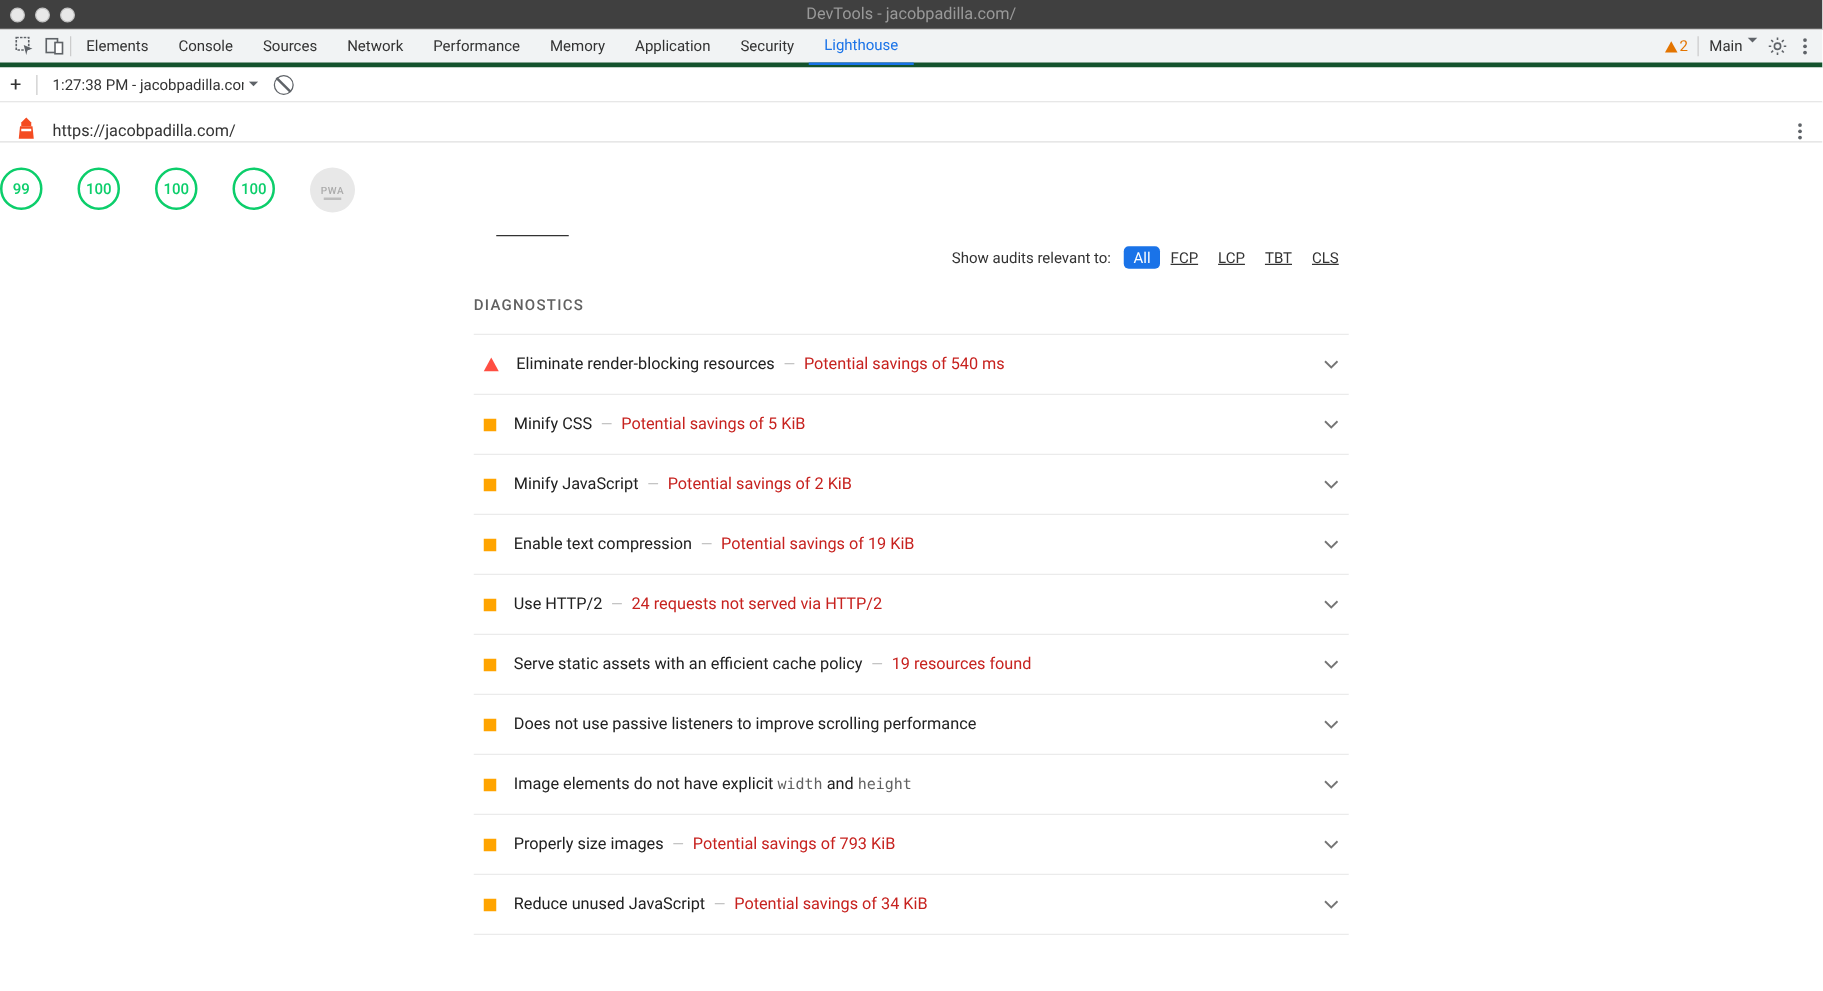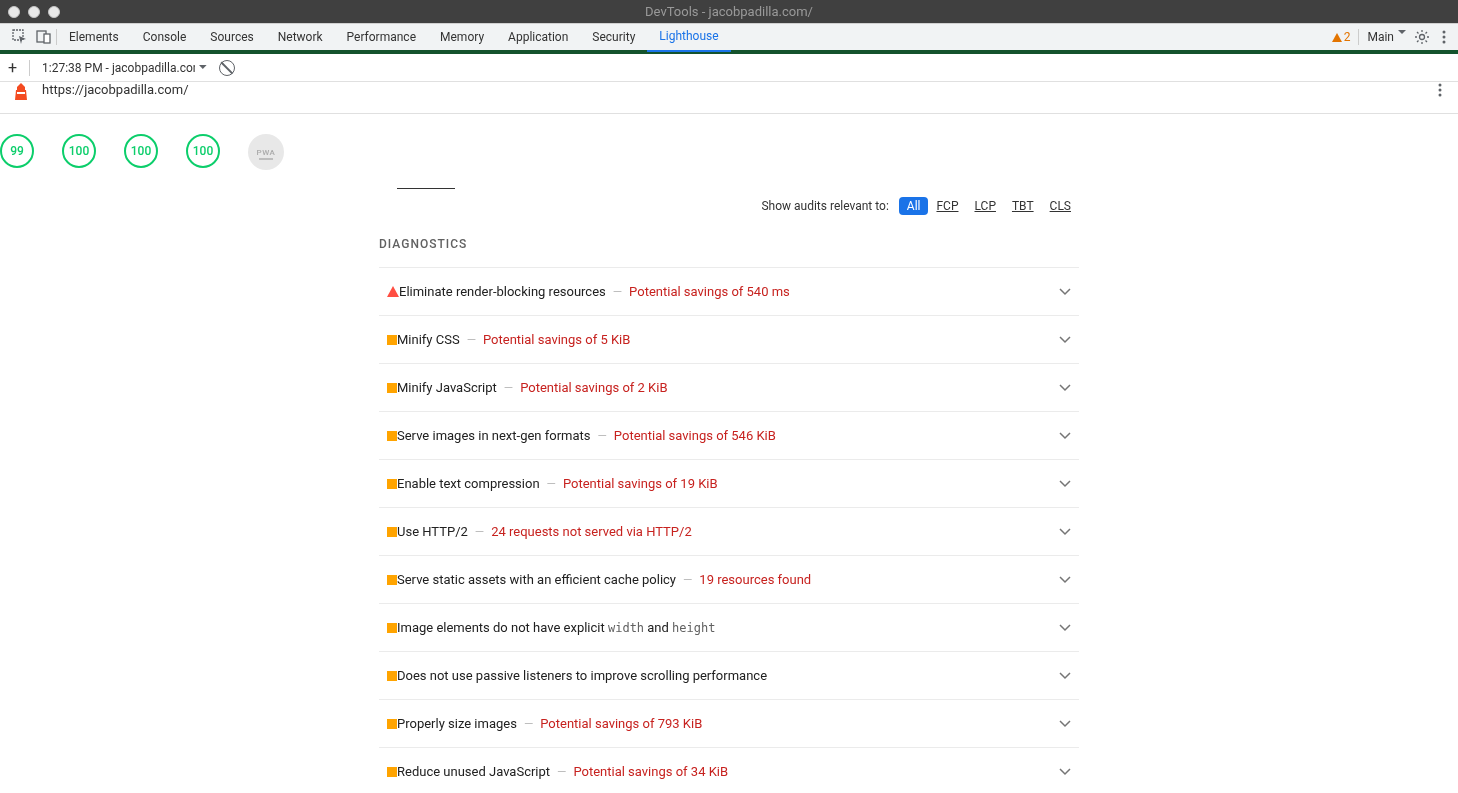--- a/index.html
+++ b/index.html
@@ -24,21 +24,21 @@
 .divider { width: 1px; height: 16px; background: #ccc; }
 
 
 .report-bar { height: 28px; background: #fff; border-bottom: 1px solid #e0e0e0; display: flex; align-items: center; padding: 0 8px; gap: 12px; }
 .plus-icon { font-size: 16px; color: #333; cursor: pointer; }
 .report-select { display: flex; align-items: center; gap: 4px; color: #333; cursor: pointer; font-size: 12px; max-width: 165px; white-space: nowrap; overflow: hidden; }
 .clear-icon { width: 16px; height: 16px; border: 1.5px solid #5f6368; border-radius: 50%; position: relative; cursor: pointer; }
 .clear-icon::after { content: ''; position: absolute; width: 16px; height: 1.5px; background: #5f6368; transform: rotate(45deg); top: 6px; left: -1px; }
 
 
-.url-bar { height: 32px; background: #fff; border-bottom: 1px solid #e0e0e0; display: flex; align-items: flex-start; padding: 0 12px; gap: 12px; }
+.url-bar { height: 32px; background: #fff; border-bottom: 1px solid #e0e0e0; display: flex; align-items: flex-end; padding: 0 12px; gap: 12px; }
 .lighthouse-logo { width: 18px; height: 20px; }
 .url-text { color: #333; font-size: 13px; }
 .url-menu { margin-left: auto; }
 
 
 .report { padding: 20px 0; overflow-y: auto; height: calc(793px - 24px - 30px - 28px - 32px); }
 
 
 .gauges { display: flex; gap: 28px; padding: 0 0 12px; }
 .gauge { width: 34px; height: 34px; border-radius: 50%; border: 2px solid; display: flex; align-items: center; justify-content: center; font-size: 12px; font-weight: 500; cursor: pointer; }
@@ -48,21 +48,21 @@
 
 
 .filters { max-width: 700px; margin: 0 auto; display: flex; justify-content: flex-end; align-items: center; gap: 10px; font-size: 12px; padding: 16px 0 12px; }
 .filter-label { color: #333; }
 .filter-chip { padding: 2px 8px; border-radius: 4px; cursor: pointer; text-decoration: underline; color: #333; }
 .filter-chip.active { background: #1a73e8; color: #fff; text-decoration: none; }
 
 
 .diagnostics { max-width: 700px; margin: 0 auto; }
 .section-title { font-size: 12px; font-weight: 500; color: #616161; letter-spacing: 1px; padding: 12px 0 16px; }
-.audit { border-top: 1px solid #ebebeb; padding: 16px 8px; display: flex; align-items: center; cursor: pointer; }
+.audit { border-top: 1px solid #ebebeb; padding: 16px 8px; display: flex; align-items: center; gap: 14px; cursor: pointer; }
 .audit:last-child { border-bottom: 1px solid #ebebeb; }
 .audit-icon { width: 12px; height: 12px; flex-shrink: 0; }
 .audit-icon.red-tri { width: 0; height: 0; border-left: 6px solid transparent; border-right: 6px solid transparent; border-bottom: 11px solid #ff4e42; }
 .audit-icon.orange-sq { width: 10px; height: 10px; background: #ffa400; }
 .audit-title { color: #212121; font-size: 13px; }
 .audit-sep { color: #bdbdbd; margin: 0 4px; }
 .audit-desc { color: #c7221f; font-size: 13px; }
 .audit-chevron { margin-left: auto; color: #757575; }
 .code { font-family: monospace; font-size: 12px; color: #616161; }
 
@@ -210,29 +210,20 @@
           <div class="audit-icon orange-sq"></div>
           <div><span class="audit-title">Minify JavaScript</span><span class="audit-sep">   — </span><span class="audit-desc ">Potential savings of 2 KiB</span></div>
           <div class="audit-chevron">
             <svg width="12" height="8" viewBox="0 0 12 8">
               <path d="M1 1 L6 6 L11 1" fill="none" stroke="#757575" stroke-width="1.5"></path>
             </svg>
           </div>
         </div>
         <div class="audit">
           <div class="audit-icon orange-sq"></div>
-          <div><span class="audit-title">Serve images in next-gen formats</span><span class="audit-sep">   — </span><span class="audit-desc ">Potential savings of 546 KiB</span></div>
-          <div class="audit-chevron">
-            <svg width="12" height="8" viewBox="0 0 12 8">
-              <path d="M1 1 L6 6 L11 1" fill="none" stroke="#757575" stroke-width="1.5"></path>
-            </svg>
-          </div>
-        </div>
-        <div class="audit">
-          <div class="audit-icon orange-sq"></div>
           <div><span class="audit-title">Enable text compression</span><span class="audit-sep">   — </span><span class="audit-desc ">Potential savings of 19 KiB</span></div>
           <div class="audit-chevron">
             <svg width="12" height="8" viewBox="0 0 12 8">
               <path d="M1 1 L6 6 L11 1" fill="none" stroke="#757575" stroke-width="1.5"></path>
             </svg>
           </div>
         </div>
         <div class="audit">
           <div class="audit-icon orange-sq"></div>
           <div><span class="audit-title">Use HTTP/2</span><span class="audit-sep">   — </span><span class="audit-desc ">24 requests not served via HTTP/2</span></div>
@@ -246,38 +237,38 @@
           <div class="audit-icon orange-sq"></div>
           <div><span class="audit-title">Serve static assets with an efficient cache policy</span><span class="audit-sep">   — </span><span class="audit-desc ">19 resources found</span></div>
           <div class="audit-chevron">
             <svg width="12" height="8" viewBox="0 0 12 8">
               <path d="M1 1 L6 6 L11 1" fill="none" stroke="#757575" stroke-width="1.5"></path>
             </svg>
           </div>
         </div>
         <div class="audit">
           <div class="audit-icon orange-sq"></div>
+          <div><span class="audit-title">Does not use passive listeners to improve scrolling performance</span></div>
+          <div class="audit-chevron">
+            <svg width="12" height="8" viewBox="0 0 12 8">
+              <path d="M1 1 L6 6 L11 1" fill="none" stroke="#757575" stroke-width="1.5"></path>
+            </svg>
+          </div>
+        </div>
+        <div class="audit">
+          <div class="audit-icon orange-sq"></div>
           <div><span class="audit-title">Image elements do not have explicit </span><span class="code">width</span><span class="audit-title"> and </span><span class="code">height</span></div>
           <div class="audit-chevron">
             <svg width="12" height="8" viewBox="0 0 12 8">
               <path d="M1 1 L6 6 L11 1" fill="none" stroke="#757575" stroke-width="1.5"></path>
             </svg>
           </div>
         </div>
         <div class="audit">
           <div class="audit-icon orange-sq"></div>
-          <div><span class="audit-title">Does not use passive listeners to improve scrolling performance</span></div>
-          <div class="audit-chevron">
-            <svg width="12" height="8" viewBox="0 0 12 8">
-              <path d="M1 1 L6 6 L11 1" fill="none" stroke="#757575" stroke-width="1.5"></path>
-            </svg>
-          </div>
-        </div>
-        <div class="audit">
-          <div class="audit-icon orange-sq"></div>
           <div><span class="audit-title">Properly size images</span><span class="audit-sep">   — </span><span class="audit-desc ">Potential savings of 793 KiB</span></div>
           <div class="audit-chevron">
             <svg width="12" height="8" viewBox="0 0 12 8">
               <path d="M1 1 L6 6 L11 1" fill="none" stroke="#757575" stroke-width="1.5"></path>
             </svg>
           </div>
         </div>
         <div class="audit">
           <div class="audit-icon orange-sq"></div>
           <div><span class="audit-title">Reduce unused JavaScript</span><span class="audit-sep">   — </span><span class="audit-desc ">Potential savings of 34 KiB</span></div>

